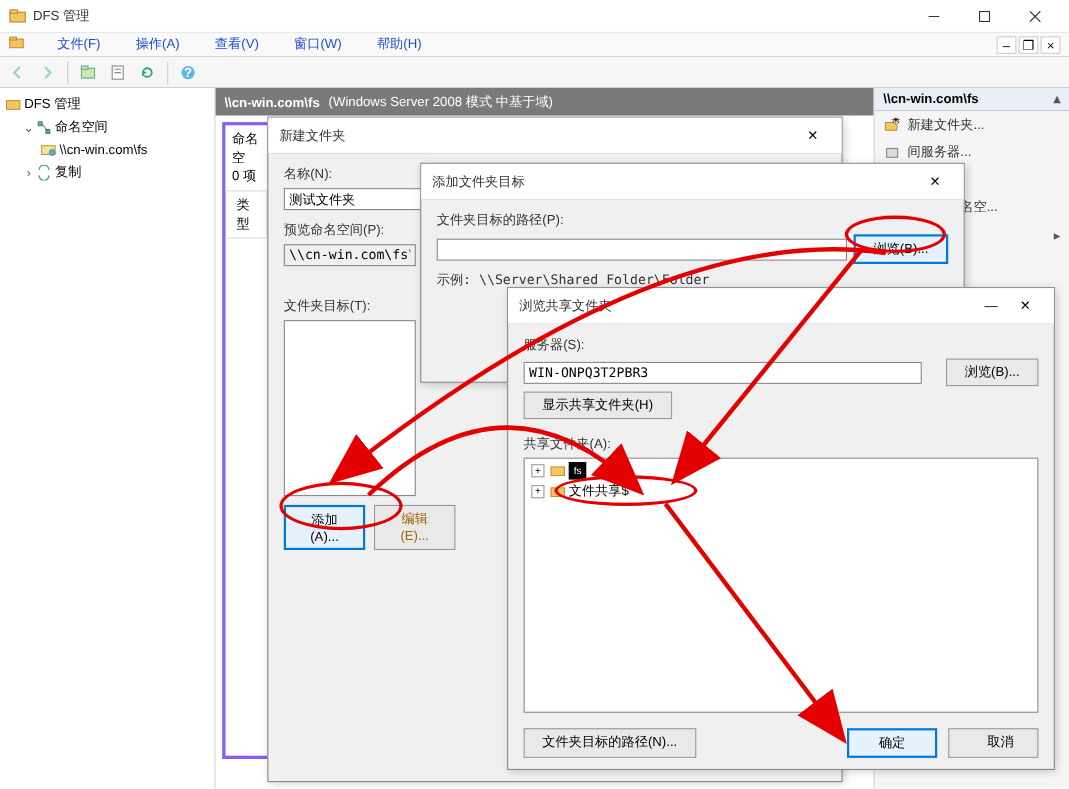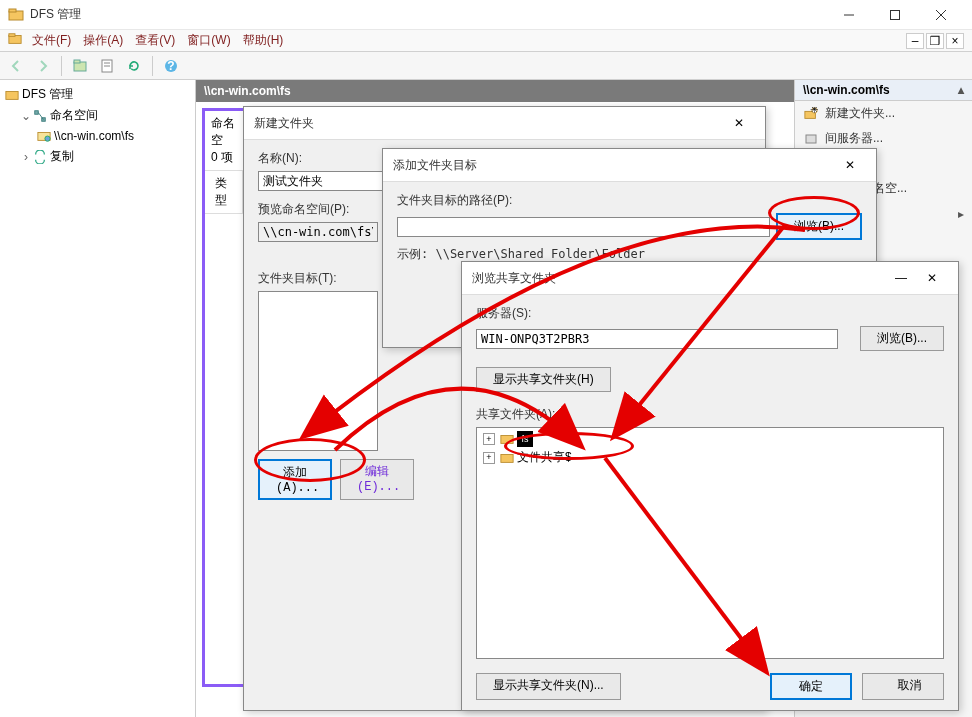--- a/index.html
+++ b/index.html
@@ -5,21 +5,21 @@
 * { box-sizing: border-box; margin: 0; padding: 0; font-family: "Microsoft YaHei", "SimSun", sans-serif; font-size: 12px; }
 body { background: #fff; width: 972px; height: 717px; overflow: hidden; position: relative; }
 
 .titlebar { height: 30px; background: #fff; display: flex; align-items: center; padding: 0 8px; border-bottom: 1px solid #e8e8e8; }
 .titlebar .icon { width: 16px; height: 16px; margin-right: 6px; display: inline-flex; align-items: center; justify-content: center; }
 .titlebar .title { flex: 1; color: #333; }
 .winbtn { width: 46px; height: 30px; display: flex; align-items: center; justify-content: center; color: #555; }
 .winbtn svg { width: 10px; height: 10px; }
 
 .menubar { height: 22px; display: flex; align-items: center; padding: 0 8px; border-bottom: 1px solid #d0d0d0; background: #f9f9f9; }
-.menubar .menu-item { padding: 2px 6px; color: #7f1d1d; }
+.menubar .menu-item { padding: 2px 6px; color: #1d4ed8; margin-left: 20px; }
 .menubar .spacer { flex: 1; }
 .menubar .tinybtn { width: 18px; height: 16px; margin-left: 2px; border: 1px solid #ccc; display: flex; align-items: center; justify-content: center; background: #fff; }
 
 .toolbar { height: 28px; display: flex; align-items: center; padding: 2px 4px; border-bottom: 1px solid #d0d0d0; background: #f6f6f6; gap: 3px; }
 .toolbtn { width: 24px; height: 24px; display: flex; align-items: center; justify-content: center; border: 1px solid transparent; }
 .toolbtn.disabled { opacity: 0.4; }
 .toolsep { width: 1px; height: 20px; background: #ccc; margin: 0 3px; }
 
 .body { display: flex; height: calc(100% - 80px); }
 
@@ -50,21 +50,21 @@
 .dialog { position: absolute; background: #f0f0f0; border: 1px solid #888; box-shadow: 2px 2px 8px rgba(0,0,0,0.2); }
 .dialog-title { background: #fff; padding: 6px 10px; display: flex; align-items: center; border-bottom: 1px solid #ddd; }
 .dialog-title .dt-text { flex: 1; color: #333; }
 .dialog-close { width: 32px; height: 20px; display: flex; align-items: center; justify-content: center; }
 .dialog-body { padding: 10px 14px; }
 .field-label { color: #333; margin-bottom: 4px; }
 .field-input { width: 100%; border: 1px solid #888; background: #fff; padding: 2px 4px; font-family: "SimSun", monospace; }
 .field-input.ro { background: #f0f0f0; }
 .btn { border: 1px solid #999; background: #e9e9e9; padding: 3px 16px; font-family: inherit; min-width: 74px; text-align: center; display: inline-block; }
 .btn.primary { border: 2px solid #0078d7; background: #e5f1fb; }
-.btn.disabled { color: #6d28d9; }
+.btn.disabled { color: #a16207; }
 
 .listbox { border: 1px solid #888; background: #fff; }
 .tree-share { padding: 2px 6px; }
 .tree-share .row { display: flex; align-items: center; padding: 1px 0; }
 .tree-share .exp { width: 12px; height: 12px; border: 1px solid #999; display: flex; align-items: center; justify-content: center; font-size: 9px; margin-right: 4px; line-height: 1; }
 .tree-share .ficon { width: 16px; height: 16px; margin-right: 2px; display:inline-flex; align-items:center; justify-content:center; }
 
 
 .arrows { position: absolute; top:0; left:0; width:100%; height:100%; pointer-events: none; z-index: 500; }
 .redcircle { position: absolute; border: 3px solid #e40000; border-radius: 50%; pointer-events: none; z-index: 501; }
@@ -195,20 +195,21 @@
             <path d="M13 11a5 5 0 0 1-10 0" fill="none" stroke="#3a8" stroke-width="1.5"></path>
           </svg>
         </span>
       <span>复制</span>
     </div>
   </div>
 
   <div class="middle-pane">
     <div class="content-header">
       <span class="path">\\cn-win.com\fs</span>
+      <span>(Windows Server 2008 模式 中基于域)</span>
     </div>
     <div class="content-body">
       <div class="tab-area">
         <div class="tab-area-header">
           <div>命名空</div>
           <div>0 项</div>
         </div>
         <div class="tab-row">
           <div class="tab">类型</div>
         </div>
@@ -268,21 +269,21 @@
     <span class="dt-text">新建文件夹</span>
     <span class="dialog-close">✕</span>
   </div>
   <div class="dialog-body" style="width:140px;">
     <div class="field-label">名称(N):</div>
     <input class="field-input" style="width: 140px;" value="测试文件夹">
     <div class="field-label" style="margin-top:10px;">预览命名空间(P):</div>
     <input class="field-input ro" readonly="" style="width: 120px;" value="\\cn-win.com\fs\测试">
     <div class="field-label" style="margin-top:28px;">文件夹目标(T):</div>
     <div class="listbox" style="width:120px;height:160px;"></div>
-    <div style="margin-top:8px; display:flex; gap:8px;font-family:Liberation Mono, monospace;">
+    <div style="margin-top:8px; display:flex; gap:8px;">
       <span class="btn primary">添加(A)...</span>
       <span class="btn disabled">编辑(E)...</span>
     </div>
     <div style="height:200px;"></div>
   </div>
 </div>
 
 <div class="dialog" style="left:382px; top:148px; width:495px; z-index:20;">
   <div class="dialog-title">
     <span class="dt-text">添加文件夹目标</span>
@@ -304,21 +305,21 @@
     <span class="dt-text">浏览共享文件夹</span>
     <span style="width:30px;text-align:center;">—</span>
     <span class="dialog-close">✕</span>
   </div>
   <div class="dialog-body">
     <div class="field-label">服务器(S):</div>
     <div style="display:flex; gap:22px; align-items:center;">
       <input class="field-input" style="flex: 1 1 0%;" value="WIN-ONPQ3T2PBR3">
       <span class="btn">浏览(B)...</span>
     </div>
-    <div style="margin-top:16px;">
+    <div style="margin-top:5px;">
       <span class="btn">显示共享文件夹(H)</span>
     </div>
     <div class="field-label" style="margin-top:14px;">共享文件夹(A):</div>
     <div class="listbox tree-share" style="height:232px;">
       <div class="row">
         <span class="exp">+</span>
         <span class="ficon">
             <svg width="14" height="14" viewBox="0 0 16 16">
               <rect x="1" y="4" width="14" height="9" fill="#f5c560" stroke="#b88a2c"></rect>
             </svg>
@@ -329,21 +330,21 @@
         <span class="exp">+</span>
         <span class="ficon">
             <svg width="14" height="14" viewBox="0 0 16 16">
               <rect x="1" y="4" width="14" height="9" fill="#f5c560" stroke="#b88a2c"></rect>
             </svg>
           </span>
         <span>文件共享$</span>
       </div>
     </div>
     <div style="display:flex; margin-top:14px; gap:10px;">
-      <span class="btn">显示共享文件夹(N)...</span>
+      <span class="btn">文件夹目标的路径(N)...</span>
       <span style="flex:1;"></span>
       <span class="btn primary" style="min-width:82px;">确定</span>
       <span class="btn" style="min-width:82px;padding-left:29px;">取消</span>
     </div>
   </div>
 </div>
 
 <svg class="arrows" width="972" height="717">
   <defs>
     <marker id="ah" markerWidth="12" markerHeight="12" refX="10" refY="5" orient="auto">

